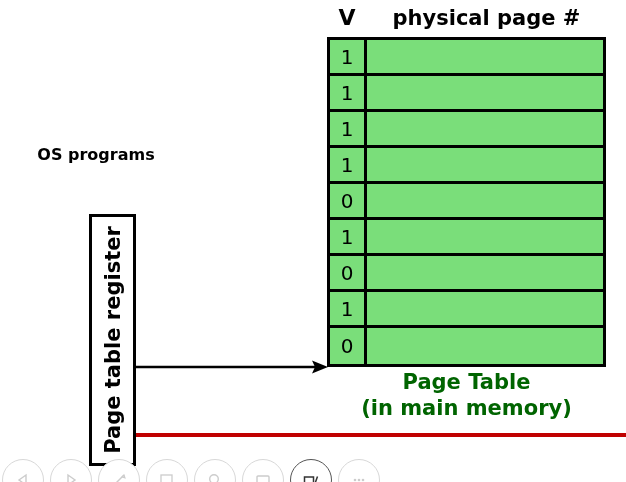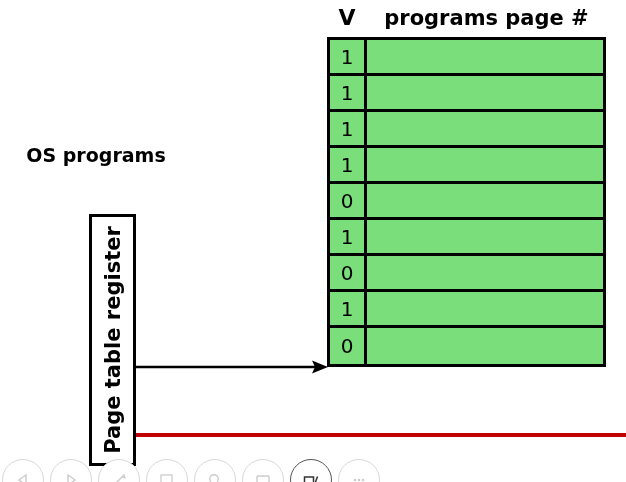--- a/index.html
+++ b/index.html
@@ -92,21 +92,21 @@
     line-height: 26px;
   }
 
   
   #os-label {
     position: absolute;
     left: 6px;
     top: 142px;
     width: 180px;
     text-align: center;
-    font-size: 19px;
+    font-size: 16px;
     font-weight: bold;
     line-height: 26px;
     color: #000000;
   }
 
   
   #register-box {
     position: absolute;
     left: 89px;
     top: 214px;
@@ -178,21 +178,21 @@
     border-color: #555555;
     color: #333333;
   }
   .toolbar-btn svg { display: block; }
 </style>
 </head>
 <body>
 
 <div id="header-v">V</div>
 
-<div id="header-physical-page">programs page #</div>
+<div id="header-physical-page">physical page #</div>
 
 <div id="page-table">
 
   <div class="pt-row">
     <div class="pt-valid">1</div>
     <div class="pt-ppn"></div>
   </div>
 
   <div class="pt-row">
     <div class="pt-valid">1</div>
@@ -230,20 +230,22 @@
   </div>
 
   <div class="pt-row">
     <div class="pt-valid">0</div>
     <div class="pt-ppn"></div>
   </div>
 
 </div>
 
 <div id="page-table-caption">
+  <div>Page Table</div>
+  <div>(in main memory)</div>
 </div>
 
 <div id="os-label">
   <div>OS programs</div>
 </div>
 
 <div id="register-box">
   <span id="register-label">Page table register</span>
 </div>
 

